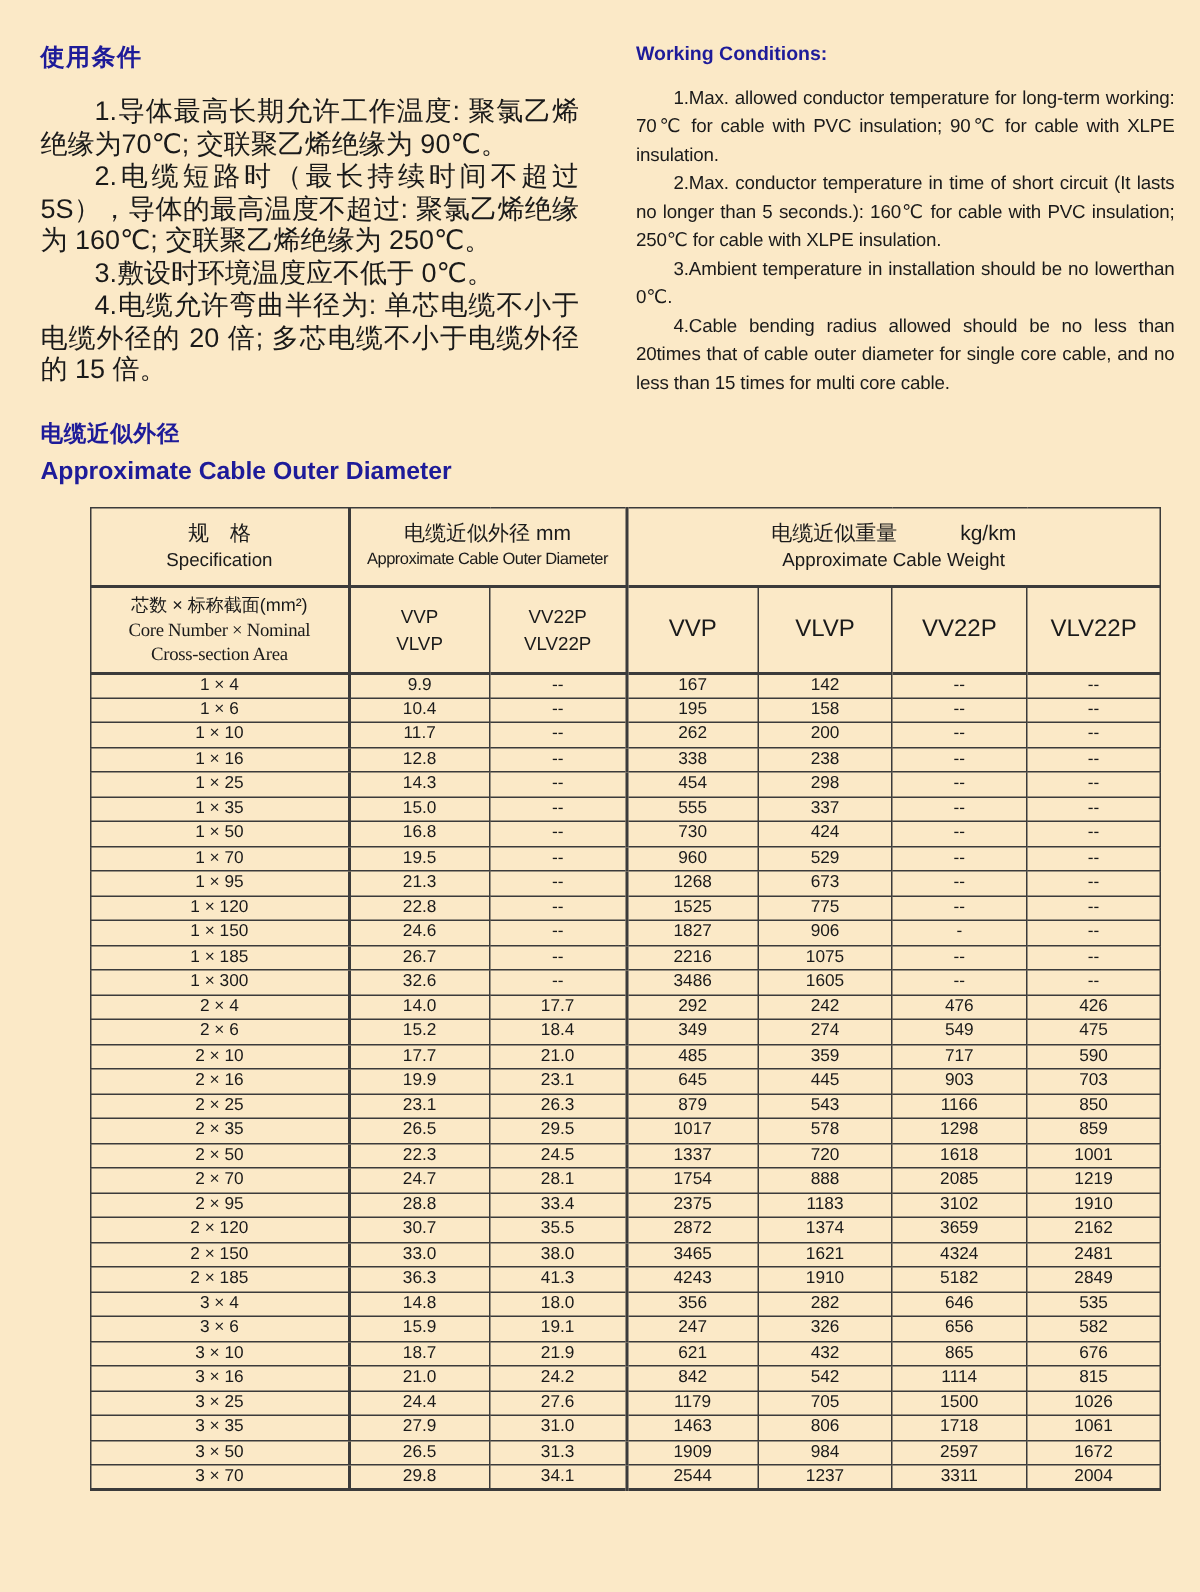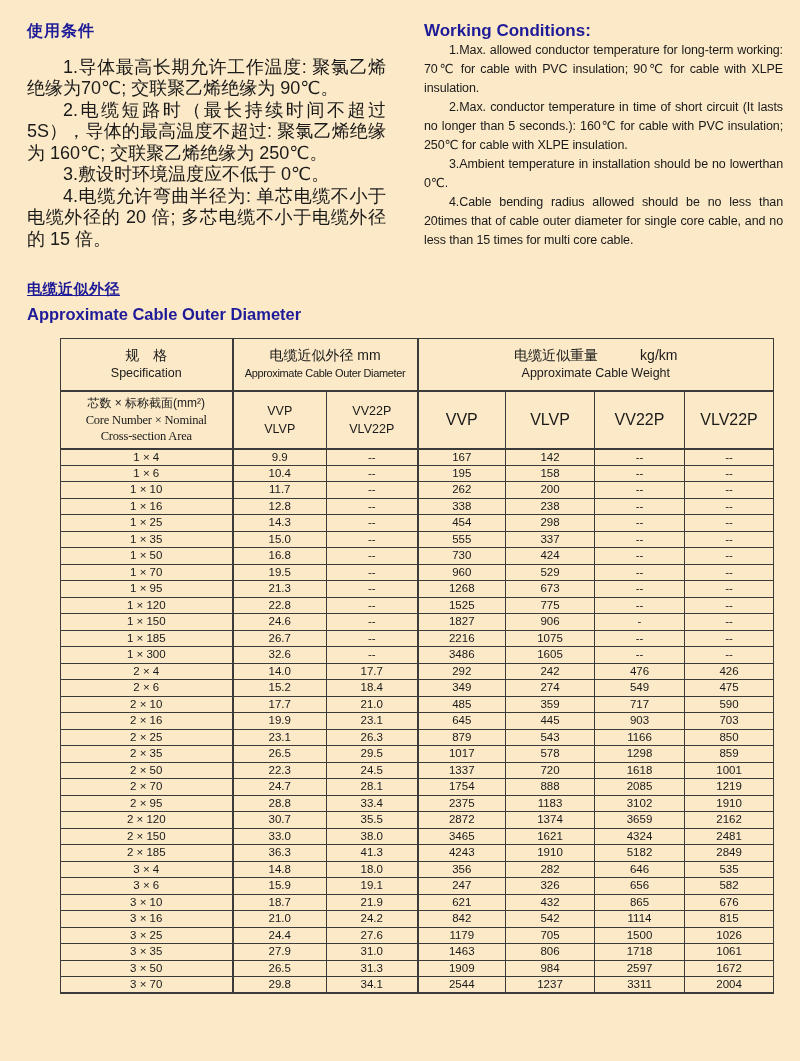--- a/index.html
+++ b/index.html
@@ -14,43 +14,43 @@
   .page{
     width:800px;height:1061px;background:var(--bg);
     overflow:hidden;position:relative;
   }
   
   .top-section{
     display:flex;
     padding:28px 17px 0 27px;
     gap:38px;
     height:250px;
-    align-items:flex-end;
   }
   .col-zh{width:359px;flex:none;}
   .col-en{width:359px;flex:none;}
   .col-zh h2{
     font-size:16px;font-weight:bold;color:var(--navy);
     margin-bottom:15px;letter-spacing:1px;
   }
   .col-en h2{
-    font-size:17px;font-weight:bold;color:var(--navy);
+    font-size:13px;font-weight:bold;color:var(--navy);
+    margin-bottom:13px;
   }
   .col-zh p{
     font-size:18px;line-height:21.5px;text-indent:2em;
     text-align:justify;color:var(--text);
   }
   .col-en p{
     font-size:12.5px;line-height:19px;text-indent:2em;
     text-align:justify;letter-spacing:-0.1px;color:var(--text);
   }
   
   .section-titles{padding:30px 0 0 27px;}
   .section-titles .zh-title{
-    font-size:15px;font-weight:bold;color:var(--navy);letter-spacing:0.5px;text-decoration:underline;
+    font-size:15px;font-weight:bold;color:var(--navy);letter-spacing:0.5px;
   }
   .section-titles .en-title{
     font-size:16.5px;font-weight:bold;color:var(--navy);margin-top:6px;
   }
   
   table.spec-table{
     border-collapse:collapse;table-layout:fixed;
     margin:14px 0 0 60px;width:713px;
     background:transparent;
   }

